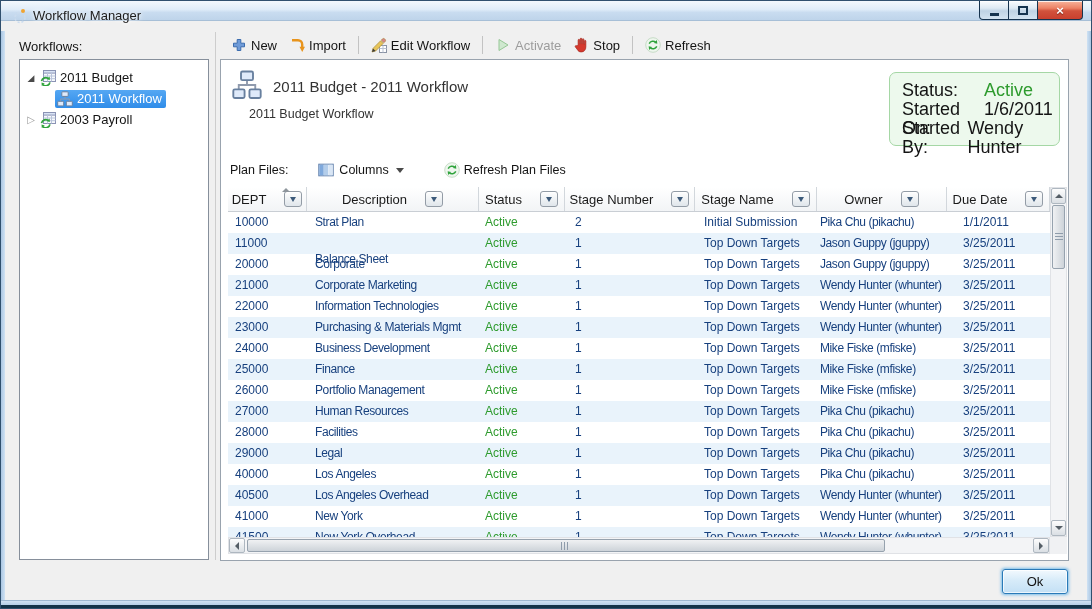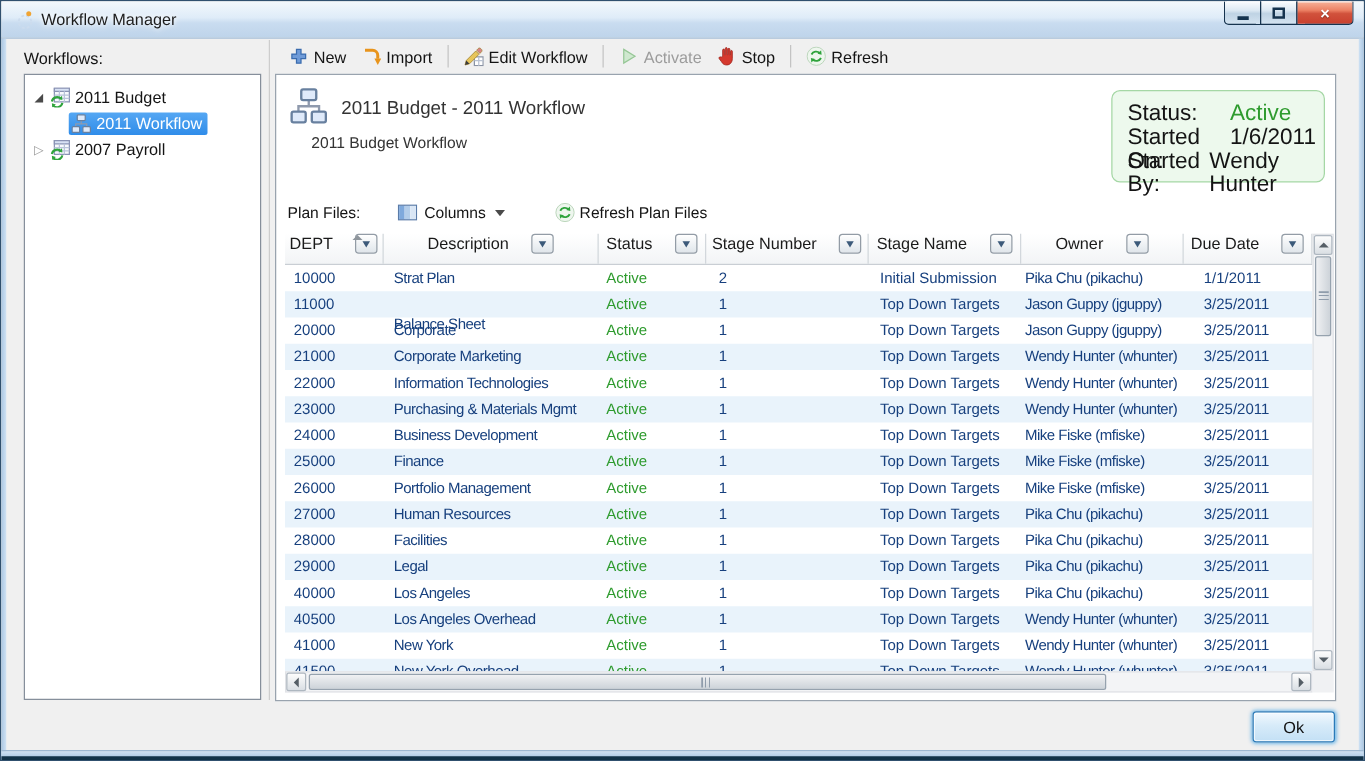--- a/index.html
+++ b/index.html
@@ -1,20 +1,20 @@
 <!DOCTYPE html>
 <html><head>
 <meta charset="utf-8">
 <style>
   * { margin:0; padding:0; box-sizing:border-box; }
   body { font-family:"Liberation Sans", sans-serif; background:#fff; }
   .window { position:relative; width:1092px; height:609px; background:#f0f0f0;
             border:1px solid #30506e; overflow:hidden; }
   
-  .titlebar { position:absolute; left:0; top:0; right:0; height:30px;
+  .titlebar { position:absolute; left:0; top:0; right:0; height:20px;
     background:linear-gradient(#f3f8fc, #dfecf8 45%, #c9dcf0 60%, #bed4ea);
     border-bottom:1px solid #a7bfd7;text-decoration:underline; }
   .app-icon { position:absolute; left:10px; top:6px; width:17px; height:17px; }
   .title-text { position:absolute; left:32px; top:7px; font-size:13px; color:#1c1c1c;
     text-shadow:0 0 8px #fff, 0 0 4px #fff; }
   .winbtns { position:absolute; top:0; right:8px; display:flex; }
   .winbtn { height:19px; border:1px solid #16334e; border-top:none; margin-left:-1px;
     display:flex; align-items:center; justify-content:center;
     background:linear-gradient(#fafcfe, #dde9f3 40%, #bfd3e4 55%, #d3e3f0);
     box-shadow:inset 0 1px 0 rgba(255,255,255,.8); }
@@ -65,21 +65,21 @@
   .plan-row { position:absolute; left:9px; top:99px; height:22px; display:flex; align-items:center; font-size:12.5px; color:#141414; }
   .plan-label { margin-right:26px; }
   .columns-btn { display:flex; align-items:center; gap:5px; padding:2px 4px; }
   .drop-tri { width:0; height:0; border-left:4px solid transparent; border-right:4px solid transparent;
     border-top:5px solid #4a4a4a; margin-left:2px; }
   .refresh-plan-btn { display:flex; align-items:center; gap:4px; margin-left:32px; padding:2px 4px; }
   
   .grid { position:absolute; left:7px; top:127px; width:839px; height:368px; }
   .ghead { position:relative; display:flex; width:822px; height:25px;
     background:linear-gradient(#fff,#f2f4f6); border-bottom:1px solid #c9ced4; }
-  .gcol { position:relative; display:flex; align-items:flex-start; justify-content:center; gap:18px;
+  .gcol { position:relative; display:flex; align-items:center; justify-content:center; gap:18px;
     border-right:1px solid #d2d7dc; font-size:13px; color:#1a1a1a; flex:0 0 auto; }
   .filter-btn { width:18px; height:16px; border:1px solid #939ca6; border-radius:3px;
     background:linear-gradient(#fefefe,#e0e6eb); display:flex; align-items:center; justify-content:center;
     box-shadow:inset 0 1px 0 #fff; }
   .filter-arrow { width:0; height:0; border-left:3.5px solid transparent; border-right:3.5px solid transparent;
     border-top:5px solid #3c5a7a; }
   .sort-asc { position:absolute; top:1px; right:16px; width:0; height:0;
     border-left:4px solid transparent; border-right:4px solid transparent; border-bottom:4px solid #8e959c; }
   .gbody { width:822px; height:325px; overflow:hidden; }
   .grow { display:flex; height:21px; line-height:21px; }
@@ -192,21 +192,21 @@
             <svg viewBox="0 0 16 16">
               <rect x="3.5" y="0.5" width="12" height="11" fill="#f7f9fd" stroke="#8a93b4"></rect>
               <rect x="3.5" y="0.5" width="12" height="2.6" fill="#d8e2f4" stroke="#8a93b4"></rect>
               <path d="M7.5 3v8.5M11.5 3v8.5M3.5 6h12M3.5 8.7h12" stroke="#b9c4da" fill="none"></path>
               <path d="M1.5 11.2a4.3 4.3 0 0 1 7.3-2.2" fill="none" stroke="#2fa33c" stroke-width="1.7"></path>
               <polygon points="9.6,6.6 9.9,10 6.7,9.1" fill="#2fa33c"></polygon>
               <path d="M9.9 12.3a4.3 4.3 0 0 1-7.3 2.2" fill="none" stroke="#2fa33c" stroke-width="1.7"></path>
               <polygon points="1.8,16 1.5,12.6 4.7,13.5" fill="#2fa33c"></polygon>
             </svg>
           </span>
-          <span class="tree-label">2007 Payroll</span>
+          <span class="tree-label">2003 Payroll</span>
         </span>
       </div>
     </div>
   <div class="splitter"></div>
 
   <div class="toolbar">
       <div class="tb-btn">
         <span class="icon">
           <svg viewBox="0 0 16 16">
             <path d="M6.2 2.5h3.6v3.7h3.7v3.6H9.8v3.7H6.2V9.8H2.5V6.2h3.7z" fill="#6f9bd8" stroke="#3b6cae"></path>

